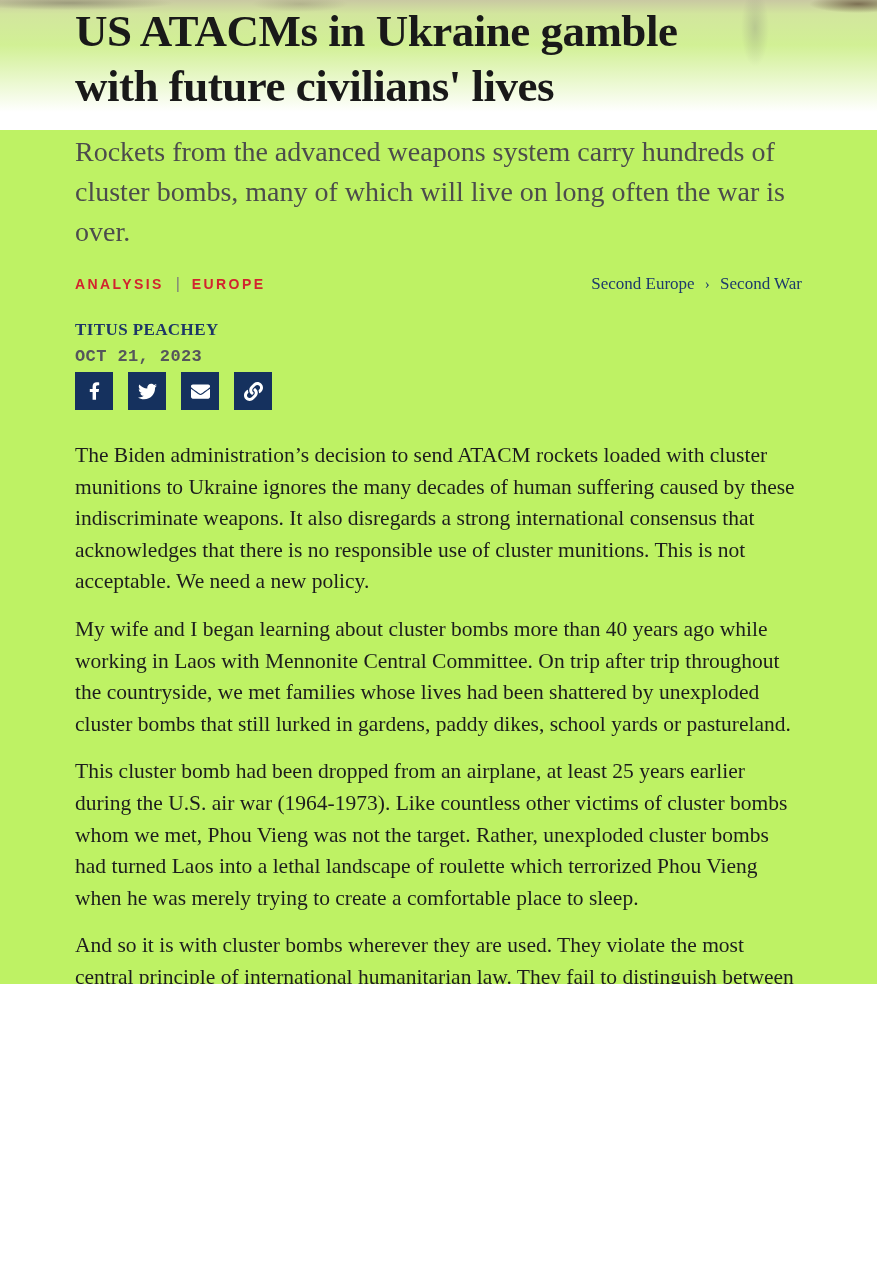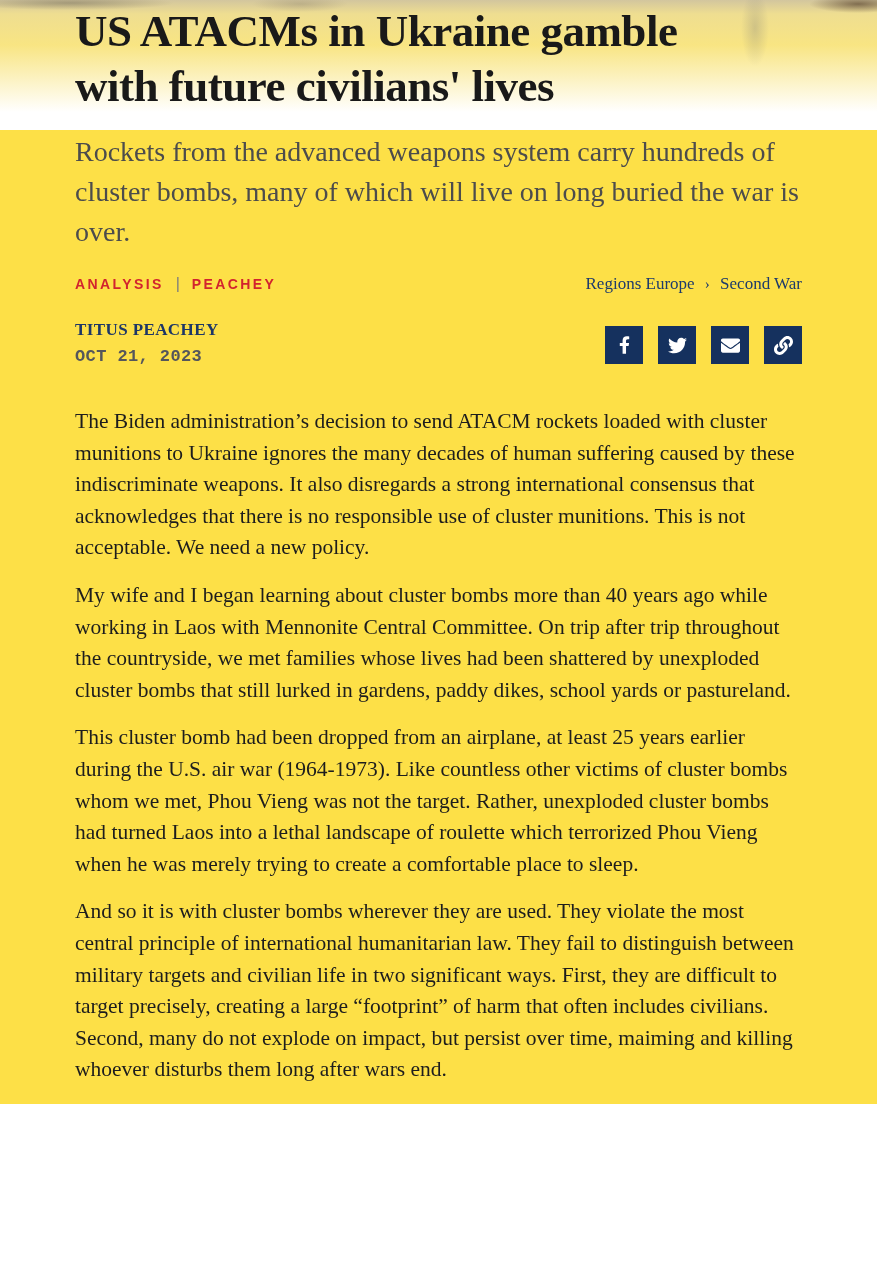--- a/index.html
+++ b/index.html
@@ -5,23 +5,23 @@
   * { margin: 0; padding: 0; box-sizing: border-box; }
   html, body { background: #ffffff; }
   body {
     width: 877px;
     font-family: "Liberation Serif", serif;
     position: relative;
   }
   .page {
     position: relative;
     width: 877px;
-    height: 1104px;
+    height: 984px;
     overflow: hidden;
-    background: #fde047;
+    background: #bef264;
   }
   
   .hero-fade {
     position: absolute;
     top: 0; left: 0;
     width: 877px; height: 130px;
     pointer-events: none;
     background:
       radial-gradient(20px 55px at 755px 28px, rgba(125,124,120,0.30), rgba(125,124,120,0) 70%),
       radial-gradient(65px 12px at 858px 4px, rgba(80,58,40,0.65), rgba(80,58,40,0) 75%),
@@ -84,20 +84,21 @@
     color: #1d3a6b;
     text-decoration: none;
     cursor: pointer;
   }
   .crumb-sep { margin: 0 6px; font-size: 15px; }
   .byline-row {
     margin-top: 26px;
     display: flex;
     justify-content: space-between;
     align-items: flex-start;
+    flex-direction: column;
   }
   .author {
     font-size: 17px;
     font-weight: 700;
     letter-spacing: 0.4px;
     color: #1d3666;
     cursor: pointer;
   }
   .date {
     margin-top: 7px;
@@ -116,49 +117,49 @@
     width: 38px; height: 38px;
     background: #15315e;
     border: none;
     display: flex;
     align-items: center;
     justify-content: center;
     cursor: pointer;
     padding: 0;
   }
   .share-btn svg { width: 19px; height: 19px; fill: #ffffff; }
-  .article-body { margin-top: 40px; max-width: 730px; }
+  .article-body { margin-top: 30px; max-width: 730px; }
   .article-body p {
     font-size: 21.5px;
     line-height: 31.6px;
     color: #1d1d1d;
     margin-bottom: 16px;
   }
 </style>
 </head>
 <body>
 
 <div class="page">
   <div class="hero-fade"></div>
 
   <div class="container">
 
     <h1 class="article-title">US ATACMs in Ukraine gamble with future civilians' lives</h1>
 
-    <p class="subtitle">Rockets from the advanced weapons system carry hundreds of cluster bombs, many of which will live on long buried the war is over.</p>
+    <p class="subtitle">Rockets from the advanced weapons system carry hundreds of cluster bombs, many of which will live on long often the war is over.</p>
 
     <div class="meta-row">
       <div class="tags">
         <span class="tag">ANALYSIS</span>
         <span class="tag-divider">|</span>
-        <span class="tag">PEACHEY</span>
+        <span class="tag">EUROPE</span>
       </div>
 
       <div class="breadcrumb">
-        <a>Regions Europe</a>
+        <a>Second Europe</a>
         <span class="crumb-sep">›</span>
         <a>Second War</a>
       </div>
     </div>
 
     <div class="byline-row">
       <div class="byline">
         <div class="author">TITUS PEACHEY</div>
         <div class="date">OCT 21, 2023</div>
       </div>

